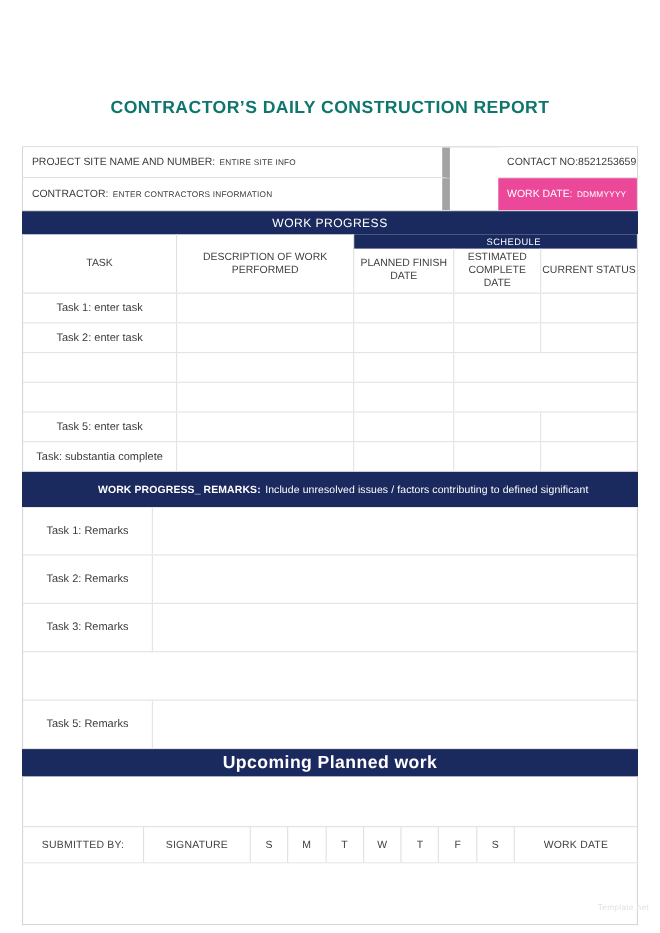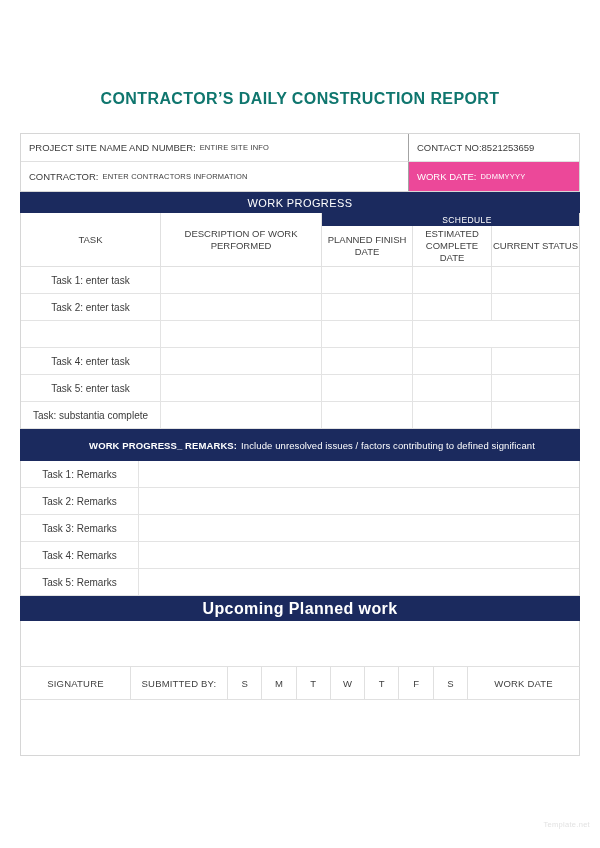--- a/index.html
+++ b/index.html
@@ -30,25 +30,25 @@
     display: grid;
     grid-template-columns: 388px 1fr;
     grid-template-rows: 28px 29px;
     border: 1px solid #d6d6d6;
   }
   .info-cell {
     display: flex; align-items: center;
     padding-left: 8px;
     font-size: 9.5px;
     background: #fff;
-    border-right: 1px solid #a3a3a3;
+    border-right: 7px solid #a3a3a3;
     border-bottom: 1px solid #e0e0e0;
     white-space: nowrap; overflow: hidden;
   }
-  .info-cell:nth-child(2n) { border-right: none; }
+  .info-cell:nth-child(2n) { border-right: none; margin-left: 44px; }
   .info-cell:nth-child(n+3) { border-bottom: none; }
   .info-cell .small { font-size: 7.5px; margin-left: 4px; letter-spacing: 0.2px; }
   .info-cell.navy {
     background: #ec4899; color: #ffffff; border-right: none;
   }
   
   .banner {
     background: #1b2a5e; color: #ffffff;
     display: flex; align-items: center; justify-content: center;
     font-size: 11px; letter-spacing: 0.4px;
@@ -99,21 +99,21 @@
     border-right: 1px solid #e3e3e3;
     display: flex; align-items: center; justify-content: center;
     font-size: 10px; color: #3a3a3a;
   }
   .tcell.last { border-right: none; }
   
   .rm-body { border-left: 1px solid #d6d6d6; border-right: 1px solid #d6d6d6; }
   .rm-row {
     display: grid;
     grid-template-columns: 118px 1fr;
-    height: 27px;
+    height: 44px;
     border-bottom: 1px solid #e3e3e3;
   }
   .rm-label {
     border-right: 1px solid #e3e3e3;
     display: flex; align-items: center; justify-content: center;
     font-size: 10px; color: #3a3a3a;
   }
   
   .open-box {
     border-left: 1px solid #d6d6d6;
@@ -201,21 +201,20 @@
         <div class="tcell"></div>
         <div class="tcell last"></div>
       </div>
       <div class="wp-row">
         <div class="tcell"></div>
         <div class="tcell"></div>
         <div class="tcell"></div>
         <div class="tcell last"></div>
       </div>
       <div class="wp-row">
-        <div class="tcell">Task 4: enter task</div>
         <div class="tcell"></div>
         <div class="tcell"></div>
         <div class="tcell"></div>
         <div class="tcell last"></div>
       </div>
       <div class="wp-row">
         <div class="tcell">Task 5: enter task</div>
         <div class="tcell"></div>
         <div class="tcell"></div>
         <div class="tcell"></div>
@@ -242,37 +241,36 @@
       </div>
       <div class="rm-row">
         <div class="rm-label">Task 2: Remarks</div>
         <div></div>
       </div>
       <div class="rm-row">
         <div class="rm-label">Task 3: Remarks</div>
         <div></div>
       </div>
       <div class="rm-row">
-        <div class="rm-label">Task 4: Remarks</div>
         <div></div>
       </div>
       <div class="rm-row">
         <div class="rm-label">Task 5: Remarks</div>
         <div></div>
       </div>
     </div>
 
     <div class="banner upcoming">
       <span>Upcoming Planned work</span>
     </div>
     <div class="open-box box-upcoming"></div>
 
     <div class="submit-row">
+      <div class="scell">SUBMITTED BY:</div>
       <div class="scell">SIGNATURE</div>
-      <div class="scell">SUBMITTED BY:</div>
       <div class="scell">S</div>
       <div class="scell">M</div>
       <div class="scell">T</div>
       <div class="scell">W</div>
       <div class="scell">T</div>
       <div class="scell">F</div>
       <div class="scell">S</div>
       <div class="scell last">WORK DATE</div>
     </div>
     <div class="open-box box-bottom"></div>

